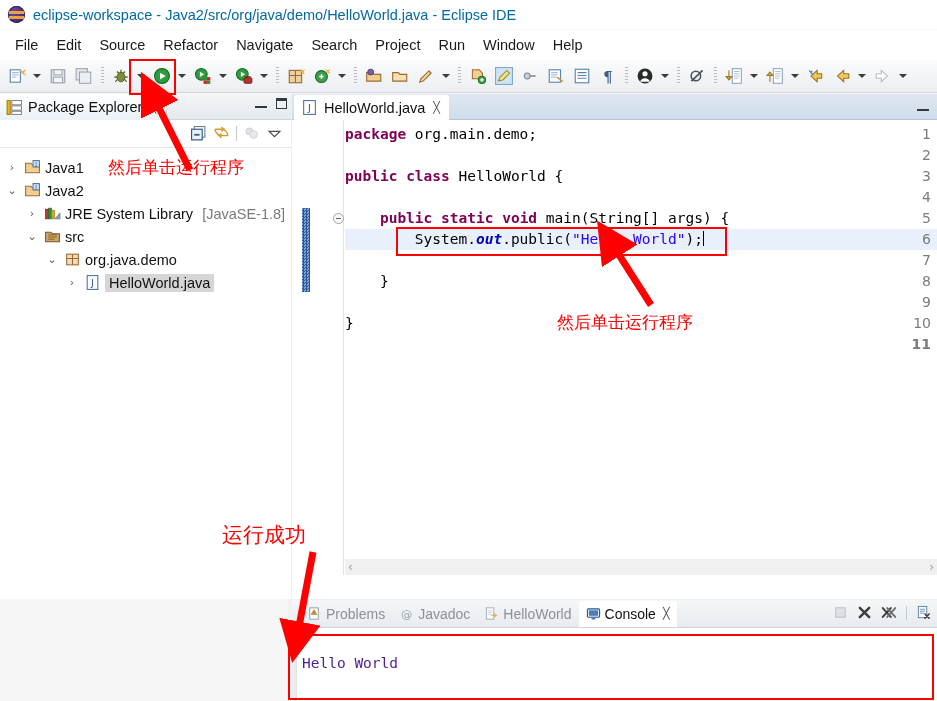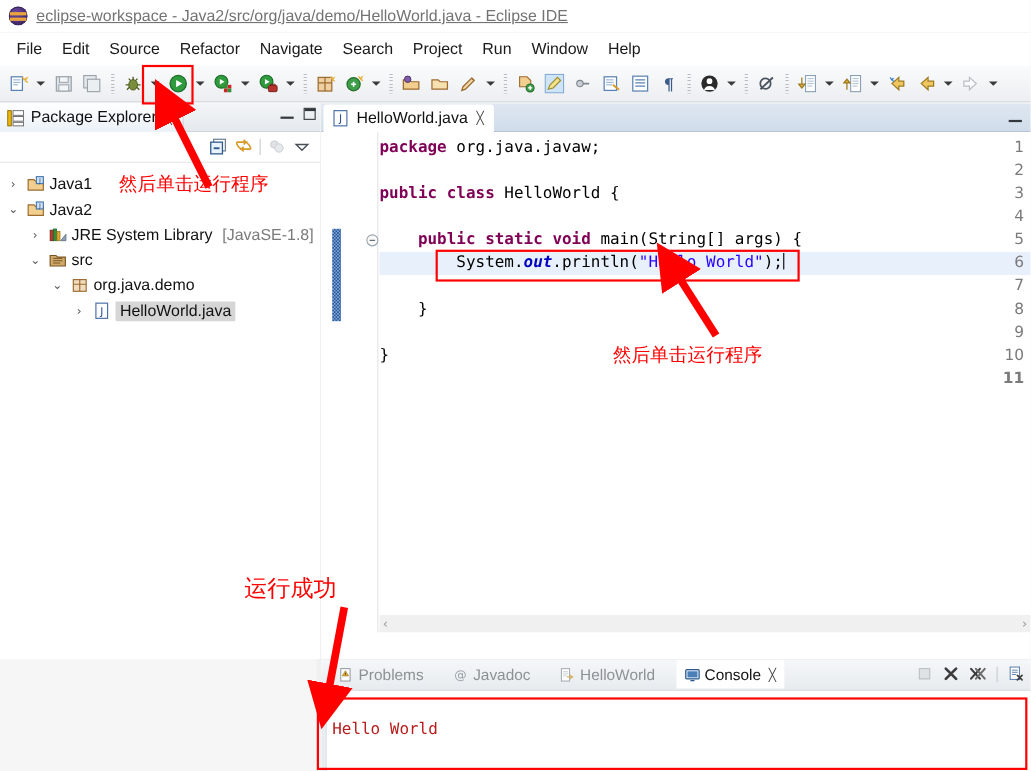--- a/index.html
+++ b/index.html
@@ -31,21 +31,21 @@
   }
   .eclipse-logo::before {
     content: ""; position: absolute; left: 1px; right: 1px; top: 5px; height: 2.5px;
     background: #e8a33d;
   }
   .eclipse-logo::after {
     content: ""; position: absolute; left: 1px; right: 1px; top: 10px; height: 2.5px;
     background: #e8a33d;
   }
   .title-text {
-    font-size: 14.5px; color: #737373; margin-left: 8px; white-space: nowrap; text-decoration: underline;
+    font-size: 14.5px; color: #0369a1; margin-left: 8px; white-space: nowrap;
   }
 
   
   .menubar {
     position: absolute; left: 0; top: 30px; width: 937px; height: 30px;
     background: #ffffff;
     display: flex; align-items: center;
     padding-left: 6px;
   }
   .menu-item {
@@ -199,41 +199,41 @@
 
   
   .console-panel {
     position: absolute; left: 292px; top: 600px; width: 645px; height: 101px;
     background: #ffffff;
   }
   .con-tabbar {
     position: relative; height: 28px; width: 645px;
     background: linear-gradient(to bottom,#f5f7f9,#e7ebef);
     border-bottom: 1px solid #cdd3d9;
-    display: flex; padding-left: 8px; gap: 12px;
+    display: flex; align-items: center; padding-left: 8px; gap: 0;
   }
   .con-tab {
     display: flex; align-items: center; gap: 4px; height: 26px;
     padding: 0 7px; font-size: 14px; color: #8d9196;
   }
   .con-tab.active {
     background: #ffffff; color: #111; border-top-left-radius: 3px; border-top-right-radius: 3px;
   }
   .con-tb {
     position: absolute; right: 6px; top: 5px; display: flex; align-items: center; gap: 9px;
   }
   .con-body {
     position: relative; height: 73px; background: #ffffff; overflow: hidden;
   }
   .con-line1 {
     position: absolute; left: 10px; top: 5px; font-size: 14px; color: #111;
     white-space: nowrap;
   }
   .con-line2 {
-    position: absolute; left: 10px; top: 27px; font-size: 14.5px; color: #b91c1c;
+    position: absolute; left: 10px; top: 27px; font-size: 14.5px; color: #4c1d95;
     font-family: "DejaVu Sans Mono", monospace; white-space: nowrap;
   }
   .con-vgrip {
     position: absolute; left: 0; top: 0; width: 5px; height: 100%;
     background: #e9edf1; border-right: 1px solid #dfe3e7;
   }
 
   
   .sash-h {
     position: absolute; left: 292px; top: 596px; width: 645px; height: 4px;
@@ -578,35 +578,35 @@
       </div>
     </div>
 
     <div class="code-wrap">
       <div class="gutter"></div>
       <div id="changebars">
           <div class="change-bar" style="top: 88px; height: 84px;"></div>
         </div>
       <div id="codelines">
           <div class="lnum" style="top: 4px;">1</div>
-          <div class="code-line" style="top: 4px;"><span class="kw">package</span><span> org.java.javaw;</span></div>
+          <div class="code-line" style="top: 4px;"><span class="kw">package</span><span> org.main.demo;</span></div>
           <div class="lnum" style="top: 25px;">2</div>
           <div class="code-line" style="top: 25px;"></div>
           <div class="lnum" style="top: 46px;">3</div>
           <div class="code-line" style="top: 46px;"><span class="kw">public</span><span> </span><span class="kw">class</span><span> HelloWorld {</span></div>
           <div class="lnum" style="top: 67px;">4</div>
           <div class="code-line" style="top: 67px;"></div>
           <div class="lnum" style="top: 88px;">5</div>
           <div class="fold" style="top: 88px;">
             <div class="fold-circle"></div>
           </div>
           <div class="code-line" style="top: 88px;"><span>    </span><span class="kw">public</span><span> </span><span class="kw">static</span><span> </span><span class="kw">void</span><span> main(String[] args) {</span></div>
           <div class="hl-line" style="top: 109px;"></div>
           <div class="lnum" style="top: 109px;">6</div>
-          <div class="code-line" style="top: 109px;"><span>        System.</span><span class="fld">out</span><span>.println(</span><span class="str">"Hello World"</span><span>);</span><span class="caret"></span></div>
+          <div class="code-line" style="top: 109px;"><span>        System.</span><span class="fld">out</span><span>.public(</span><span class="str">"Hello World"</span><span>);</span><span class="caret"></span></div>
           <div class="lnum" style="top: 130px;">7</div>
           <div class="code-line" style="top: 130px;"></div>
           <div class="lnum" style="top: 151px;">8</div>
           <div class="code-line" style="top: 151px;"><span>    }</span></div>
           <div class="lnum" style="top: 172px;">9</div>
           <div class="code-line" style="top: 172px;"></div>
           <div class="lnum" style="top: 193px;">10</div>
           <div class="code-line" style="top: 193px;"><span>}</span></div>
           <div class="lnum" style="top: 214px; font-weight: bold;">11</div>
           <div class="code-line" style="top: 214px;"></div>

